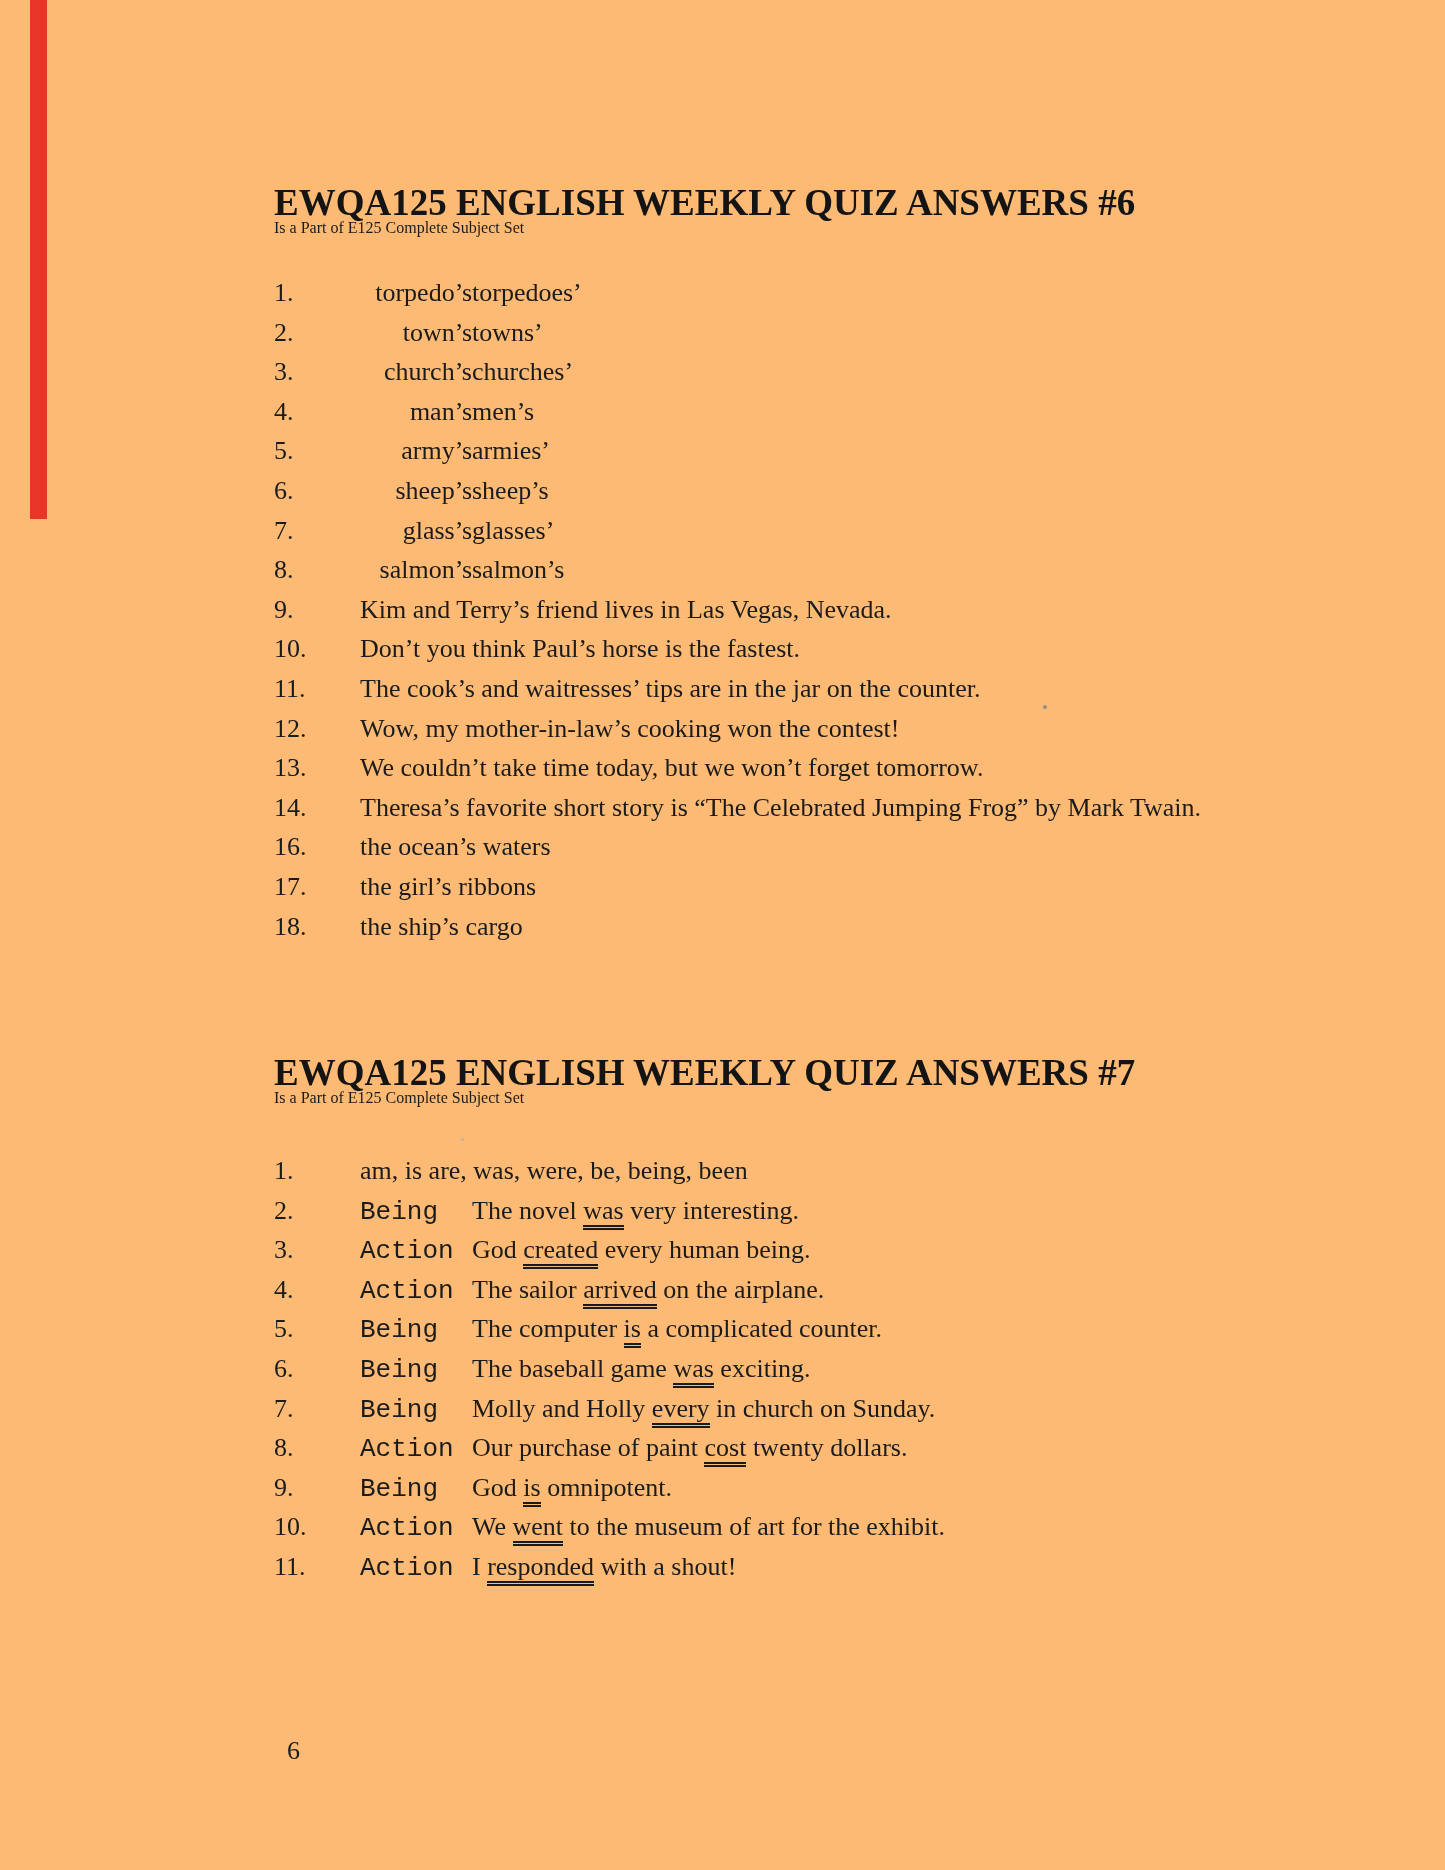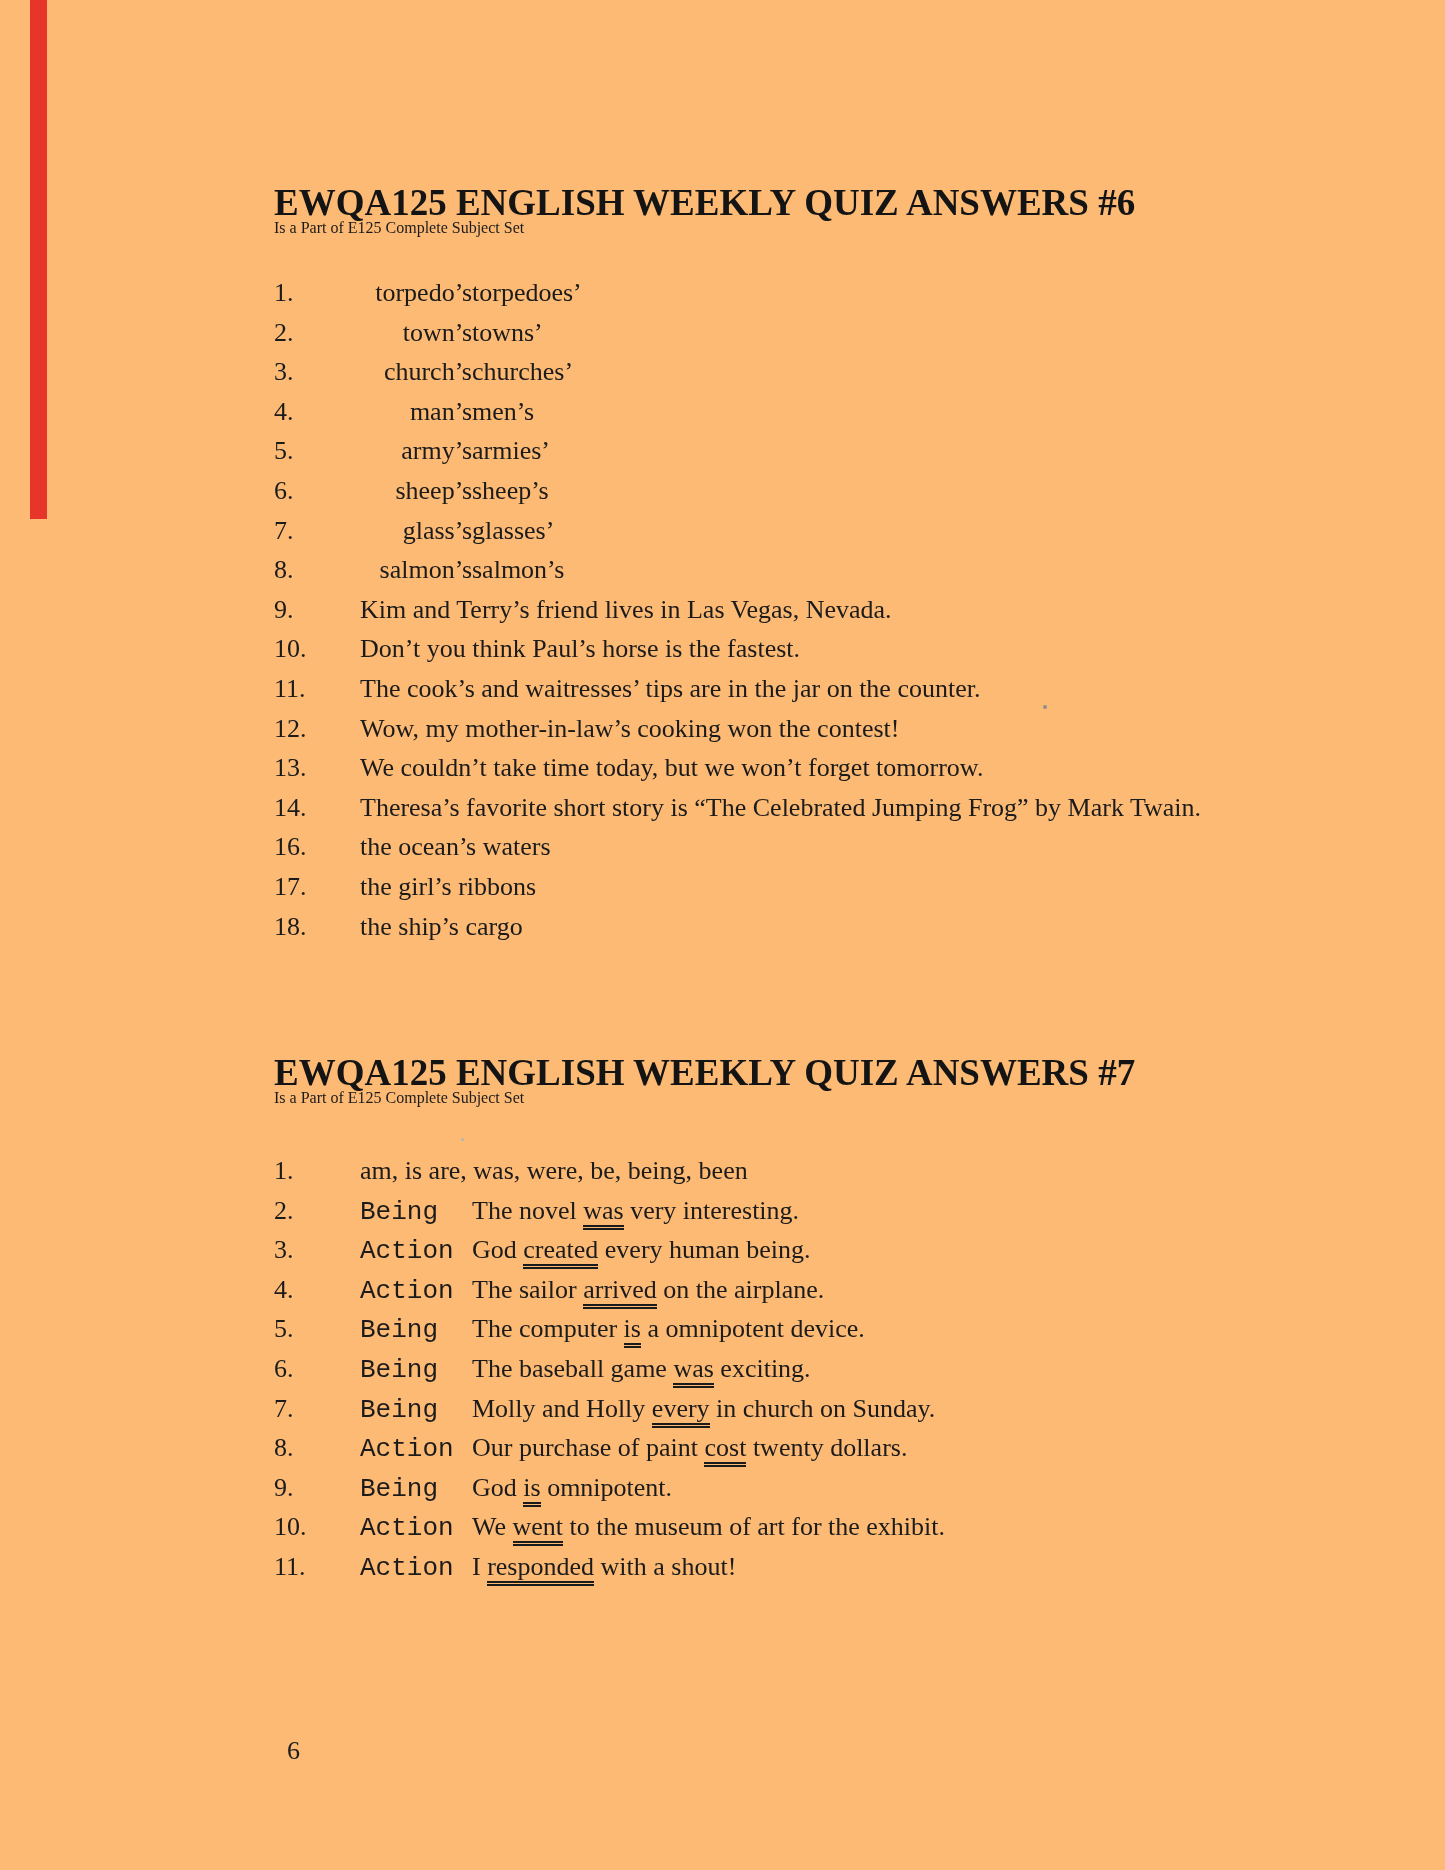--- a/index.html
+++ b/index.html
@@ -156,21 +156,21 @@
         <span class="sentence"><span>God </span><span class="verb">created</span><span> every human being.</span></span>
       </div>
       <div class="row">
         <span class="num">4.</span>
         <span class="vtype">Action</span>
         <span class="sentence"><span>The sailor </span><span class="verb">arrived</span><span> on the airplane.</span></span>
       </div>
       <div class="row">
         <span class="num">5.</span>
         <span class="vtype">Being</span>
-        <span class="sentence"><span>The computer </span><span class="verb">is</span><span> a omnipotent device.</span></span>
+        <span class="sentence"><span>The computer </span><span class="verb">is</span><span> a complicated counter.</span></span>
       </div>
       <div class="row">
         <span class="num">6.</span>
         <span class="vtype">Being</span>
         <span class="sentence"><span>The baseball game </span><span class="verb">was</span><span> exciting.</span></span>
       </div>
       <div class="row">
         <span class="num">7.</span>
         <span class="vtype">Being</span>
         <span class="sentence"><span>Molly and Holly </span><span class="verb">every</span><span> in church on Sunday.</span></span>

